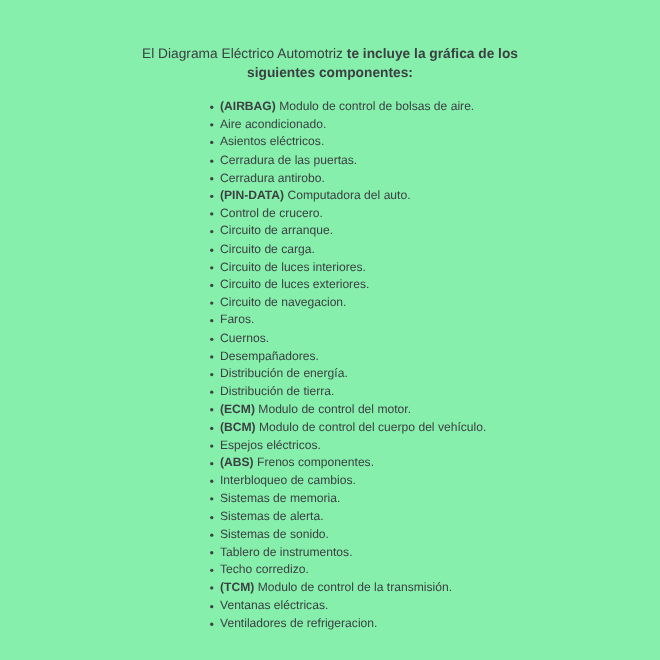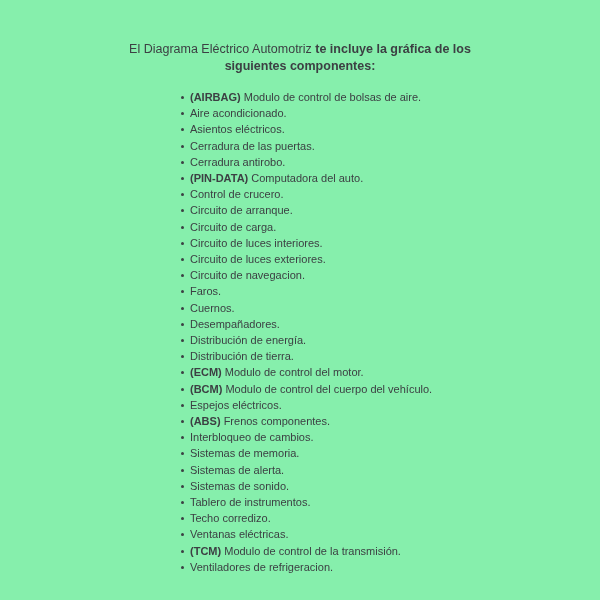--- a/index.html
+++ b/index.html
@@ -31,20 +31,21 @@
     margin: 15px 0 0 0;
     padding: 0 0 0 190px;
     list-style: none;
   }
   .component-list li {
     position: relative;
     font-size: 11px;
     line-height: 16.2px;
     color: #3c4043;
     white-space: nowrap;
+    margin-left: 10px;
   }
   .component-list li::before {
     content: "";
     position: absolute;
     left: -9px;
     top: 7px;
     width: 3px;
     height: 3px;
     border-radius: 50%;
     background: #3c4043;
@@ -81,17 +82,17 @@
       <li><span class="code">(ECM)</span> <span>Modulo de control del motor.</span></li>
       <li><span class="code">(BCM)</span> <span>Modulo de control del cuerpo del vehículo.</span></li>
       <li><span>Espejos eléctricos.</span></li>
       <li><span class="code">(ABS)</span> <span>Frenos componentes.</span></li>
       <li><span>Interbloqueo de cambios.</span></li>
       <li><span>Sistemas de memoria.</span></li>
       <li><span>Sistemas de alerta.</span></li>
       <li><span>Sistemas de sonido.</span></li>
       <li><span>Tablero de instrumentos.</span></li>
       <li><span>Techo corredizo.</span></li>
+      <li><span class="code">(TCM)</span> <span>Modulo de control de la transmisión.</span></li>
       <li><span>Ventanas eléctricas.</span></li>
-      <li><span class="code">(TCM)</span> <span>Modulo de control de la transmisión.</span></li>
       <li><span>Ventiladores de refrigeracion.</span></li>
     </ul>
 </div>
 
 </body></html>

